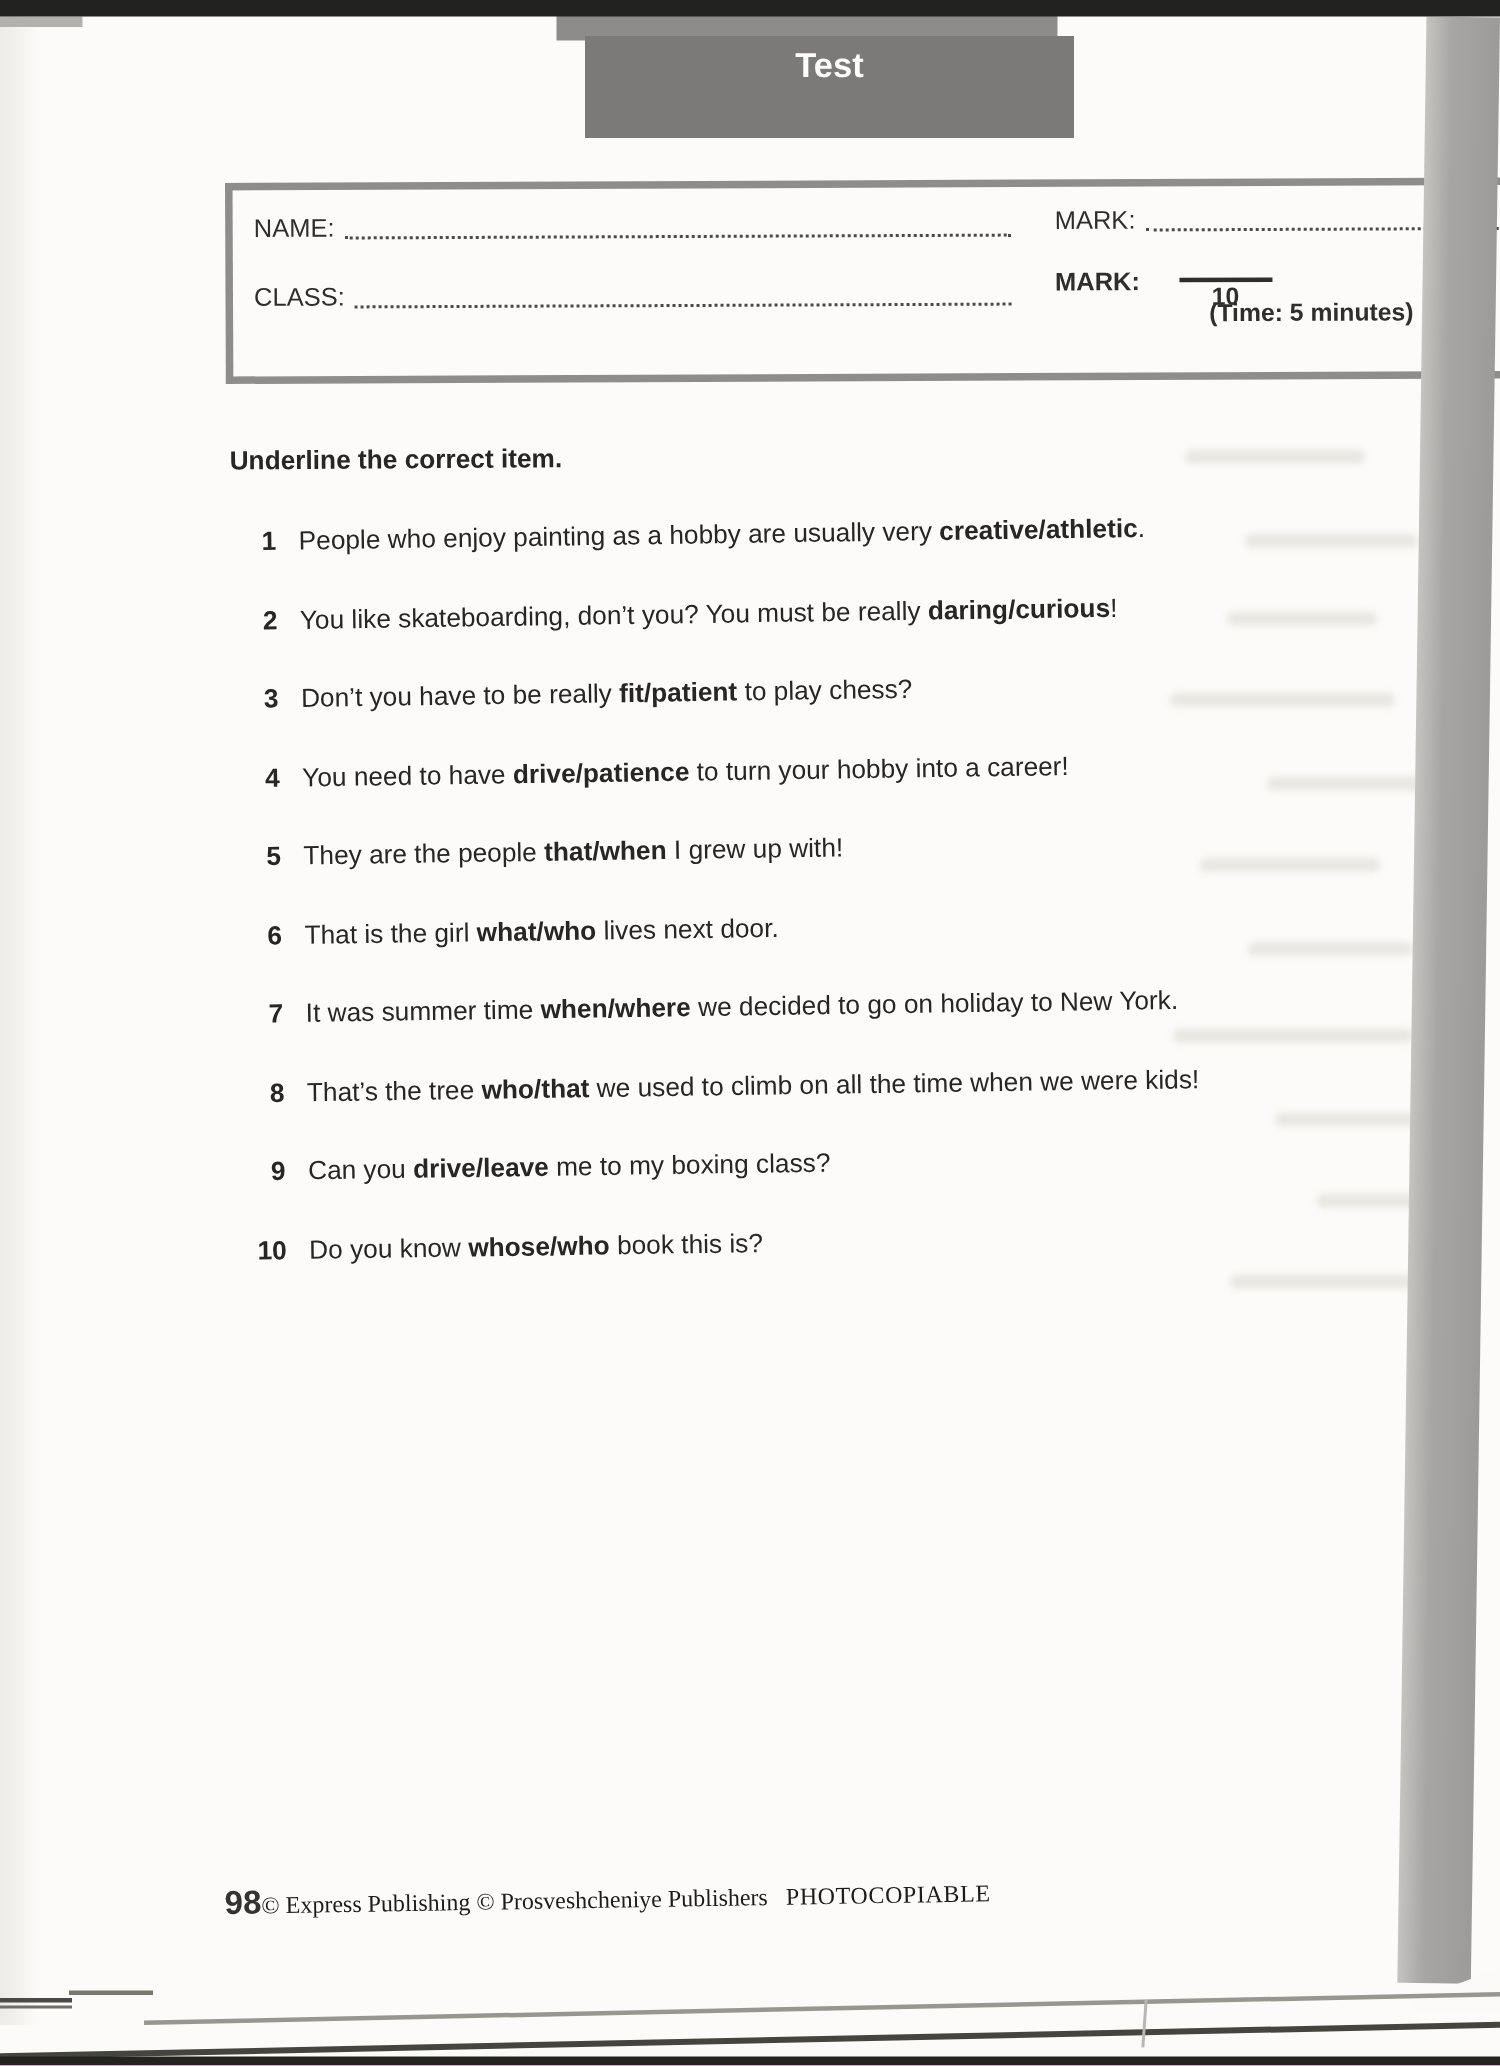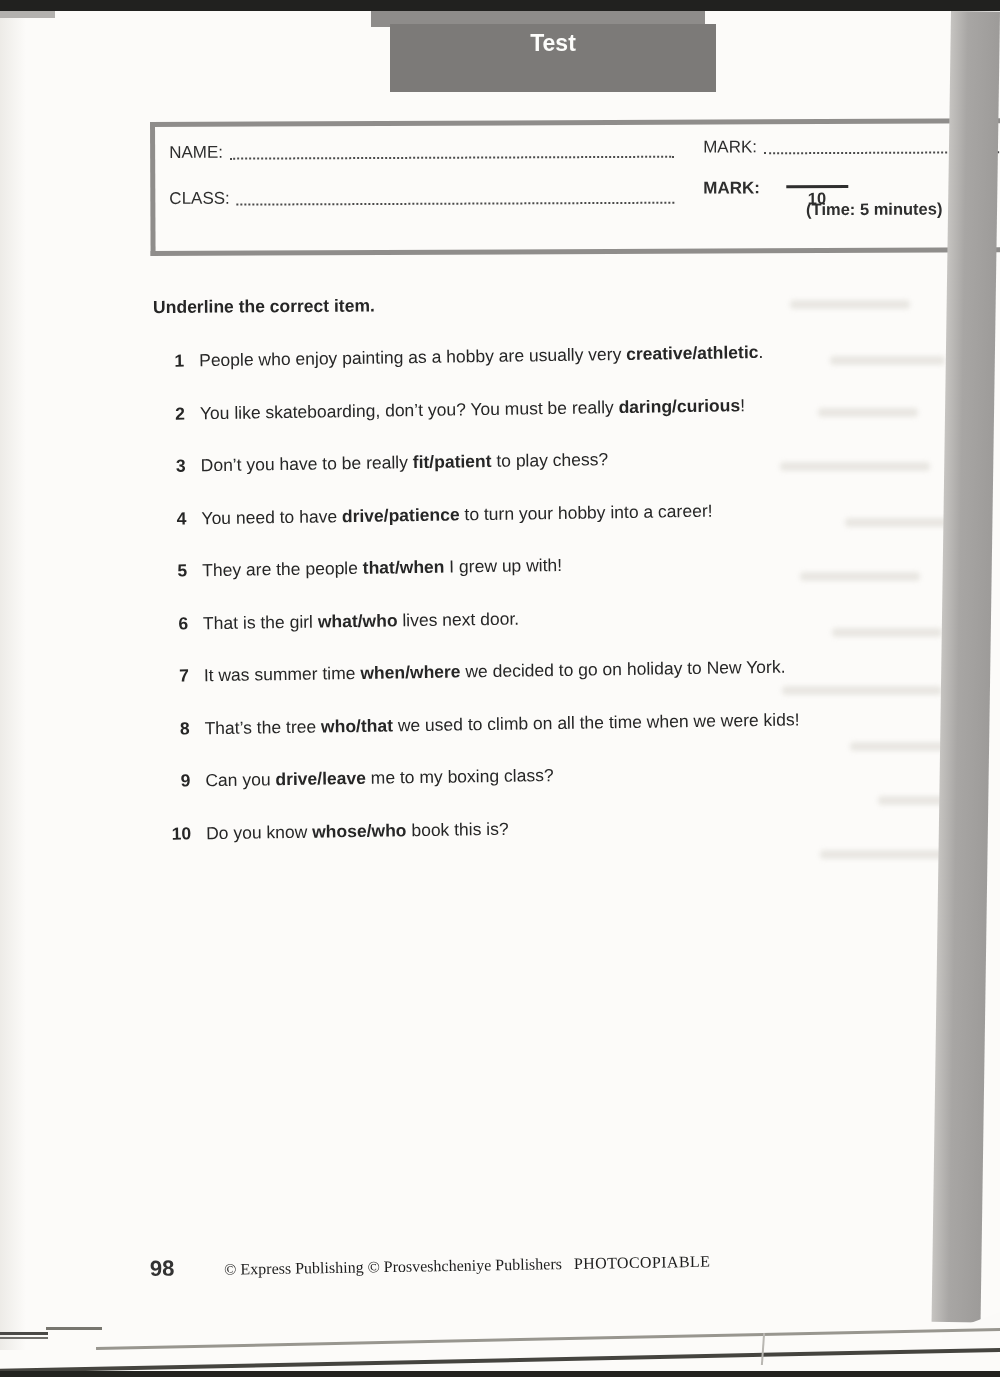--- a/index.html
+++ b/index.html
@@ -64,21 +64,21 @@
   .questions{position:absolute;left:150px;top:352px;width:740px;margin:0;padding:0;list-style:none;
              transform:rotate(-0.85deg);transform-origin:0 0;z-index:10;}
   .q{display:flex;margin:0 0 33.5px 0;font-size:17.5px;line-height:19px;color:#262626;}
   .qnum{width:34px;text-align:right;margin-right:15px;font-weight:700;flex:none;}
   .qtext{white-space:nowrap;}
   .qtext b{font-weight:700;}
 
   
   .footer{position:absolute;left:150px;top:1256px;width:760px;display:flex;align-items:baseline;
           transform:rotate(-0.95deg);transform-origin:0 100%;z-index:10;}
-  .pageno{font-size:22px;font-weight:700;color:#333;margin-right:50px;}
+  .pageno{font-size:22px;font-weight:700;color:#333;}
   .copy{font-family:"Liberation Serif",serif;font-size:16px;color:#1c1c1c;margin-right:12px;white-space:nowrap;}
   .photo{font-family:"Liberation Serif",serif;font-size:16px;color:#1c1c1c;letter-spacing:.4px;white-space:nowrap;}
 </style>
 </head>
 <body>
 
 <div class="stage">
 
   <div class="page-white"></div>
   <div class="left-shade"></div>

